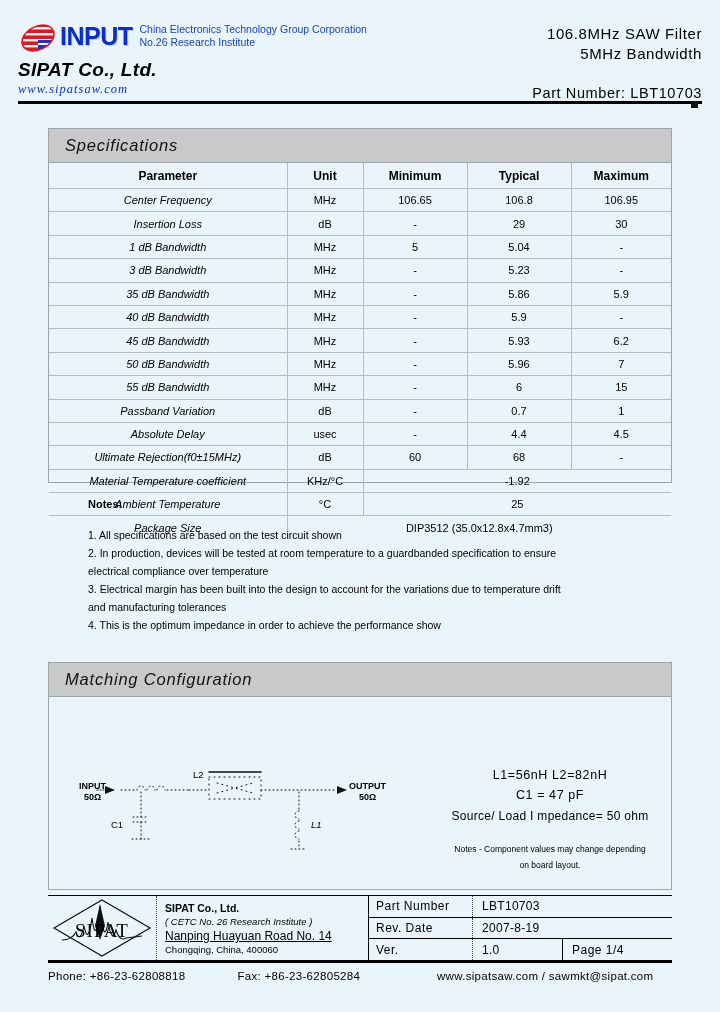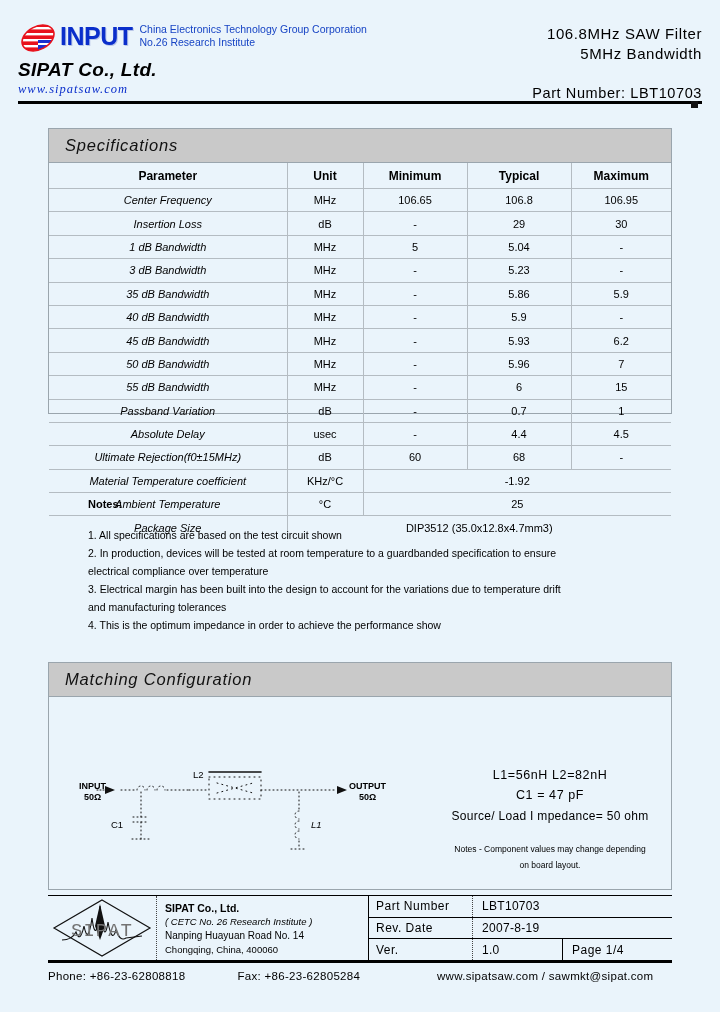--- a/index.html
+++ b/index.html
@@ -124,21 +124,21 @@
     padding-left: 16px;
     box-sizing: border-box;
   }
   .panel-title span {
     font-style: italic;
     font-size: 16.5px;
     letter-spacing: 0.8px;
     color: #111;
   }
 
-  #spec-panel { left: 48px; top: 128px; width: 624px; height: 286px; }
+  #spec-panel { left: 48px; top: 128px; width: 624px; height: 355px; }
   #match-panel { left: 48px; top: 662px; width: 624px; height: 228px; }
 
   
   table.spec {
     width: 100%;
     border-collapse: collapse;
     table-layout: fixed;
     font-size: 11px;
   }
   table.spec th, table.spec td {
@@ -232,21 +232,21 @@
   }
   .fb-addr {
     width: 212px;
     flex: none;
     padding: 5px 0 0 8px;
     box-sizing: border-box;
     border-right: 1px solid #000;
   }
   .fb-addr .l1 { font-size: 10.5px; font-weight: bold; line-height: 14px; }
   .fb-addr .l2 { font-size: 9.5px; font-style: italic; line-height: 14px; }
-  .fb-addr .l3 { font-size: 10px; line-height: 14px; }
+  .fb-addr .l3 { font-size: 12px; line-height: 14px; text-decoration: underline; }
   .fb-addr .l4 { font-size: 9.5px; line-height: 14px; }
   .fb-fields {
     flex: 1;
     display: flex;
     flex-direction: column;
   }
   .fb-row {
     flex: 1;
     display: flex;
     align-items: center;
@@ -552,21 +552,21 @@
   </div>
 
   <div class="footer-box">
     <div class="fb-logo">
       <svg width="108" height="64" viewBox="0 0 108 64" style="position:absolute;left:0;top:0">
         <polygon points="54,4 102,32 54,60 6,32" fill="none" stroke="#111" stroke-width="1.2"></polygon>
         <path d="M 14 44 Q 24 44 28 36 Q 32 48 36 30 Q 40 50 44 22 Q 48 52 52 10 Q 56 52 60 26 Q 64 48 68 34 Q 72 46 78 42 Q 86 41 94 40" fill="none" stroke="#111" stroke-width="1.1"></path>
         <polygon points="52,8 57,30 52,44 47,30" fill="#111"></polygon>
       </svg>
       <div style="position:absolute;left:0;top:24px;width:108px;text-align:center;
-                  font-size:19px;letter-spacing:1px;font-family:Liberation Mono, monospace;color:#737373;">SIPAT</div>
+                  font-size:19px;letter-spacing:1px;font-family:Liberation Serif, serif;color:#000000;">SIPAT</div>
     </div>
     <div class="fb-addr">
       <div class="l1">SIPAT Co., Ltd.</div>
       <div class="l2">( CETC No. 26 Research Institute )</div>
       <div class="l3">Nanping Huayuan Road No. 14</div>
       <div class="l4">Chongqing, China, 400060</div>
     </div>
     <div class="fb-fields">
       <div class="fb-row">
         <div class="fb-key">Part  Number</div>

